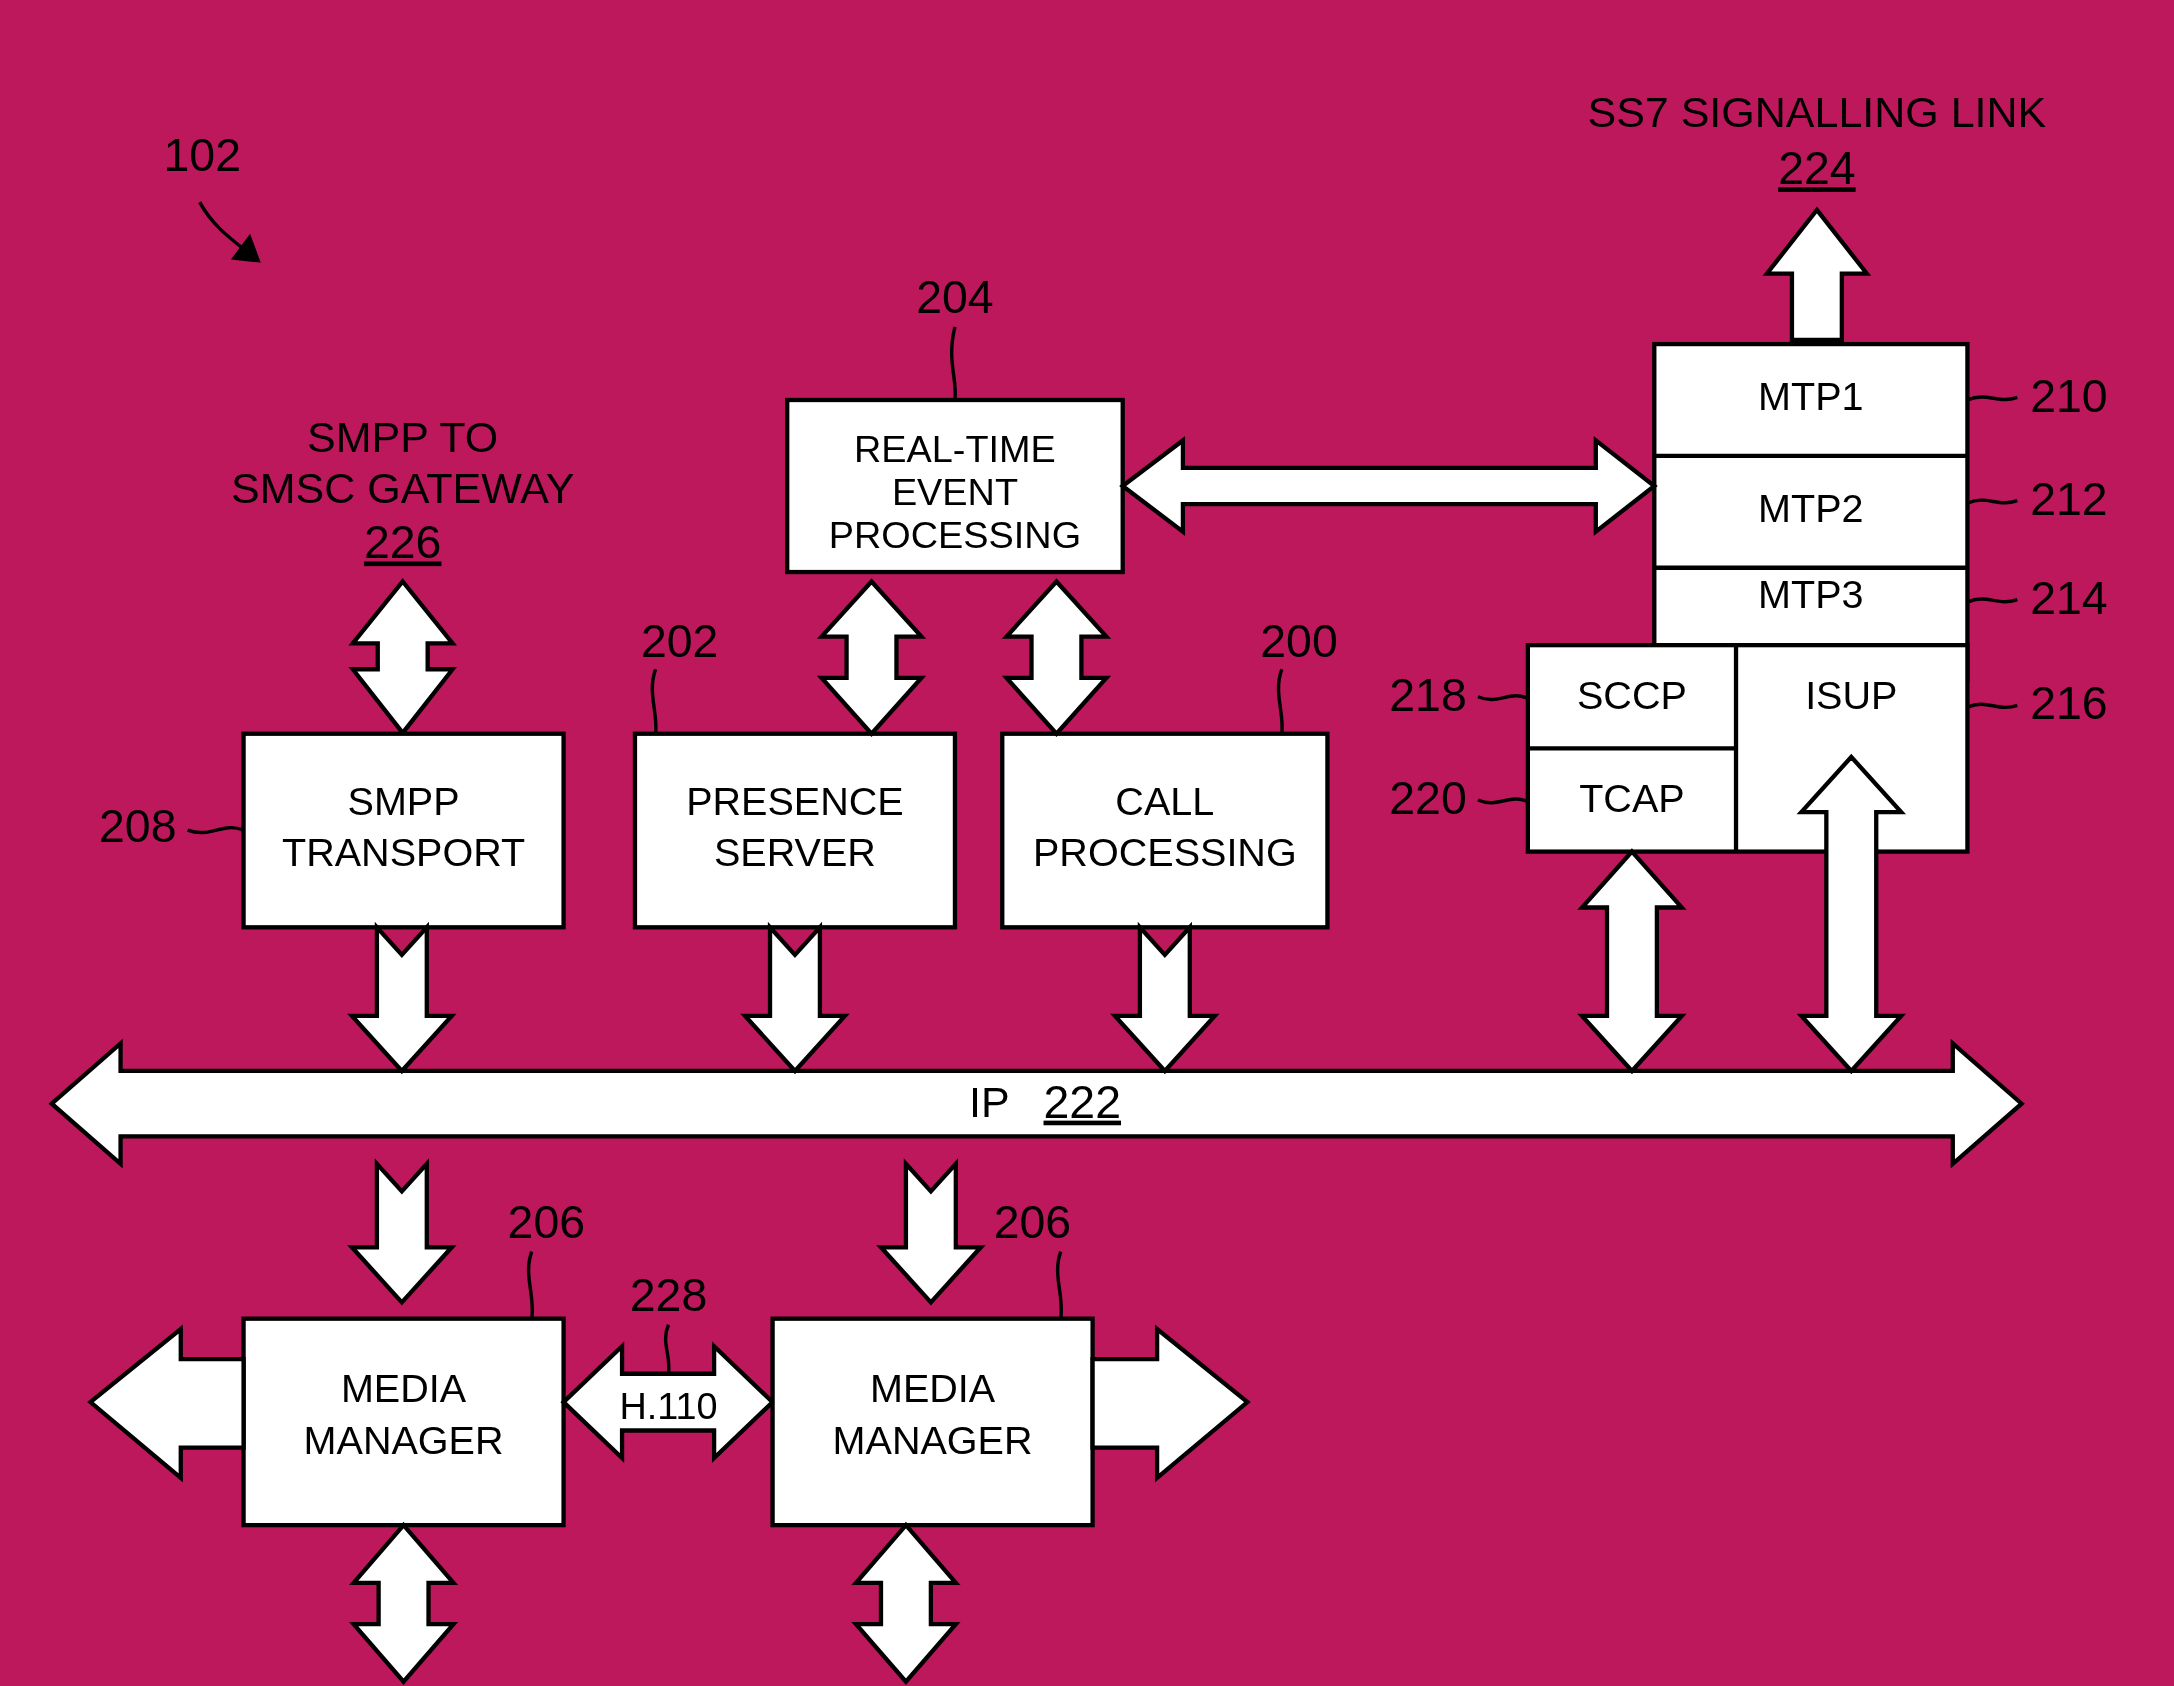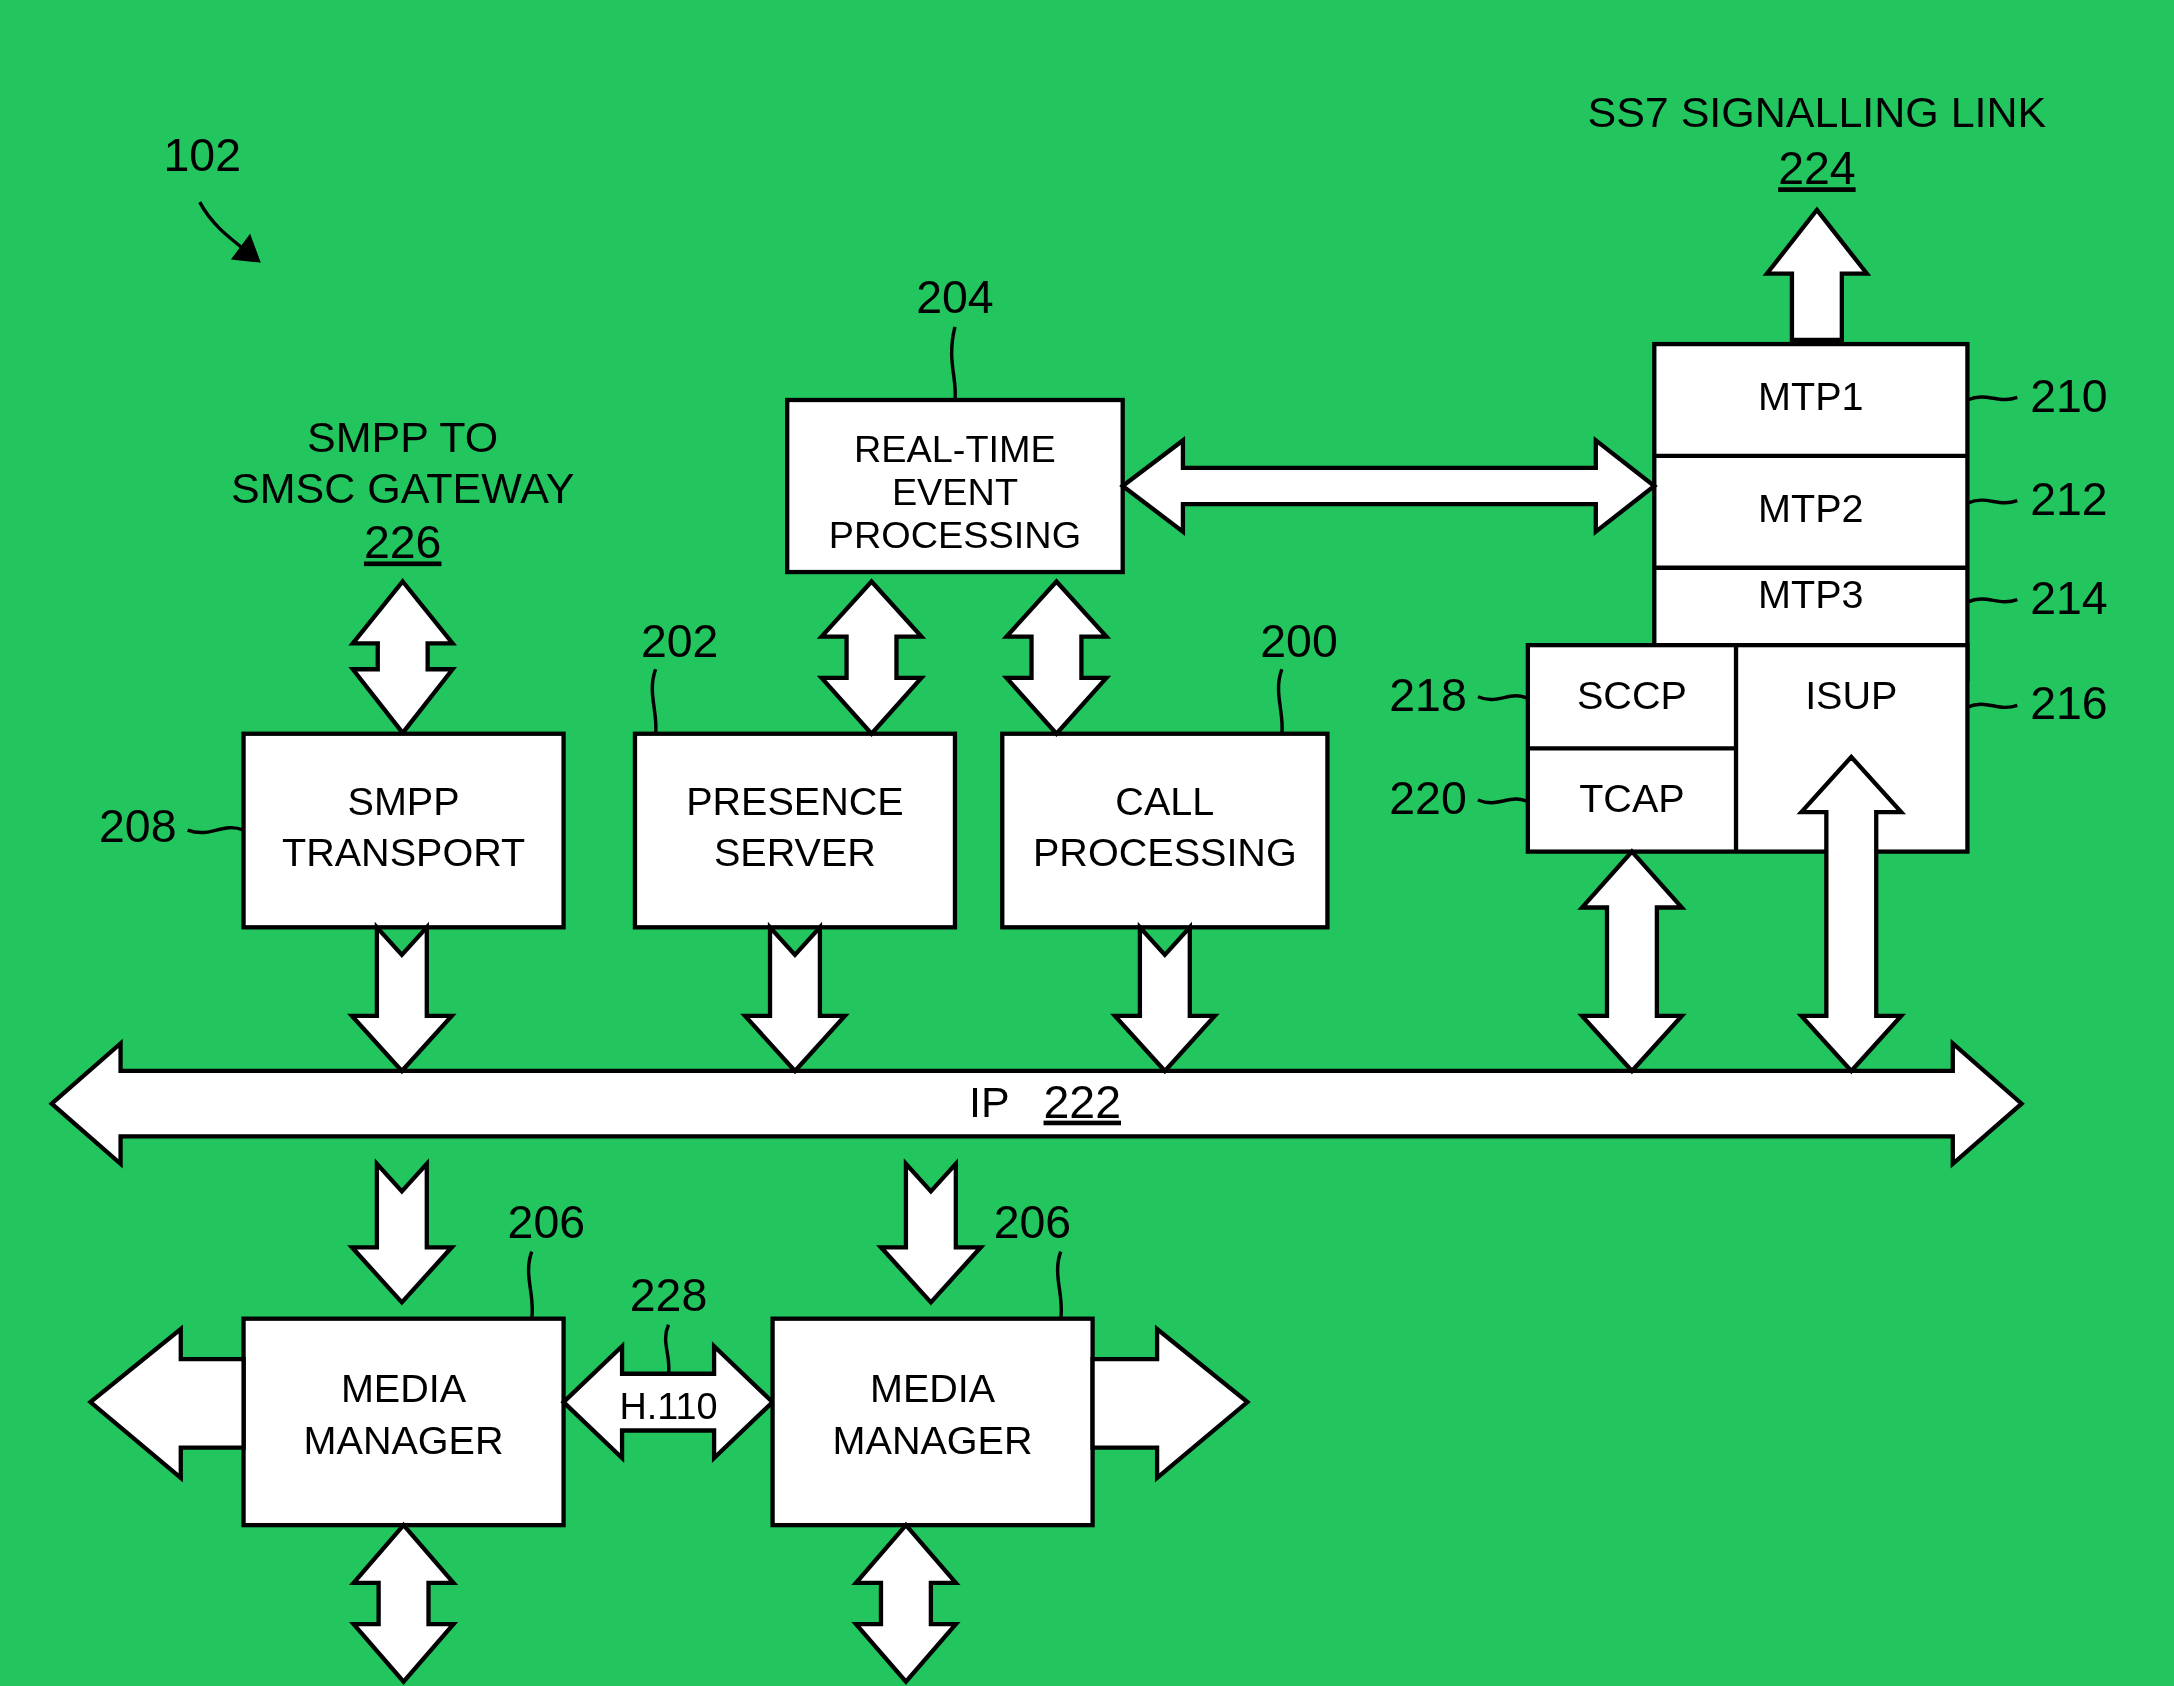--- a/index.html
+++ b/index.html
@@ -7,21 +7,21 @@
     padding: 0;
     background: #ffffff;
   }
   body {
     font-family: "Liberation Sans", sans-serif;
   }
   #figure-root {
     position: relative;
     width: 2174px;
     height: 1686px;
-    background: #22c55e;
+    background: #be185d;
     overflow: hidden;
   }
   svg#figure-svg {
     position: absolute;
     top: 0;
     left: 0;
     width: 2174px;
     height: 1686px;
   }
   .shape {

